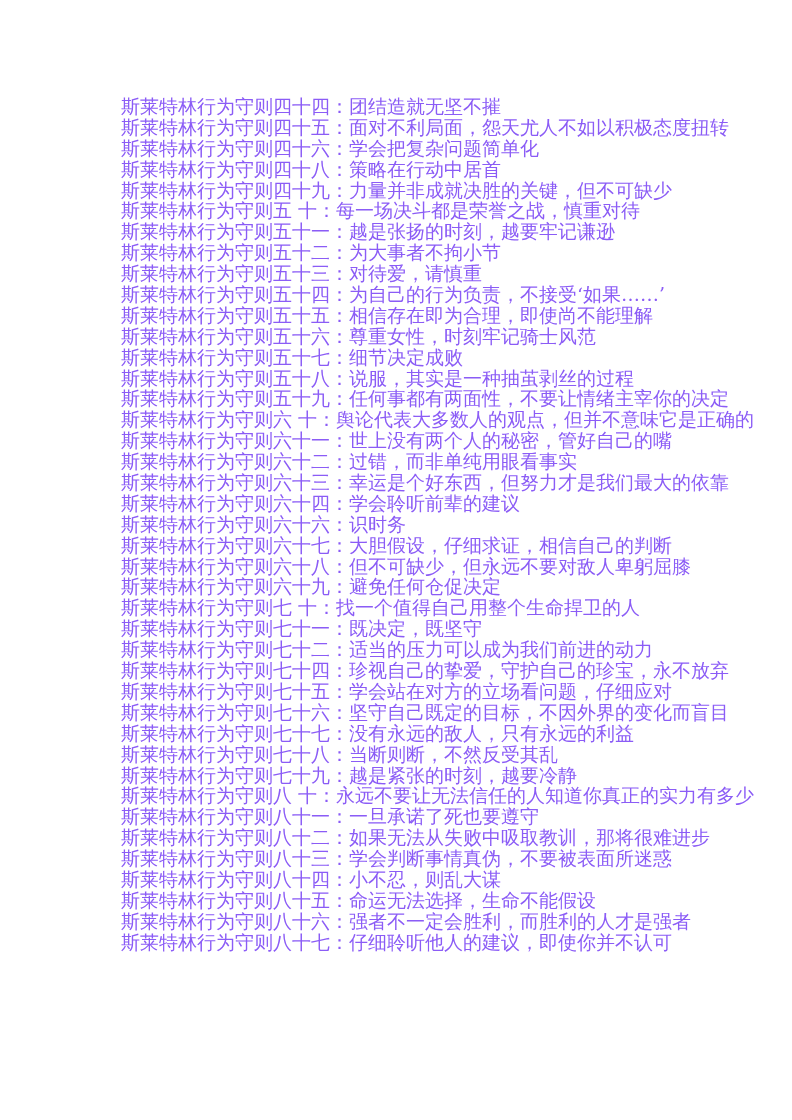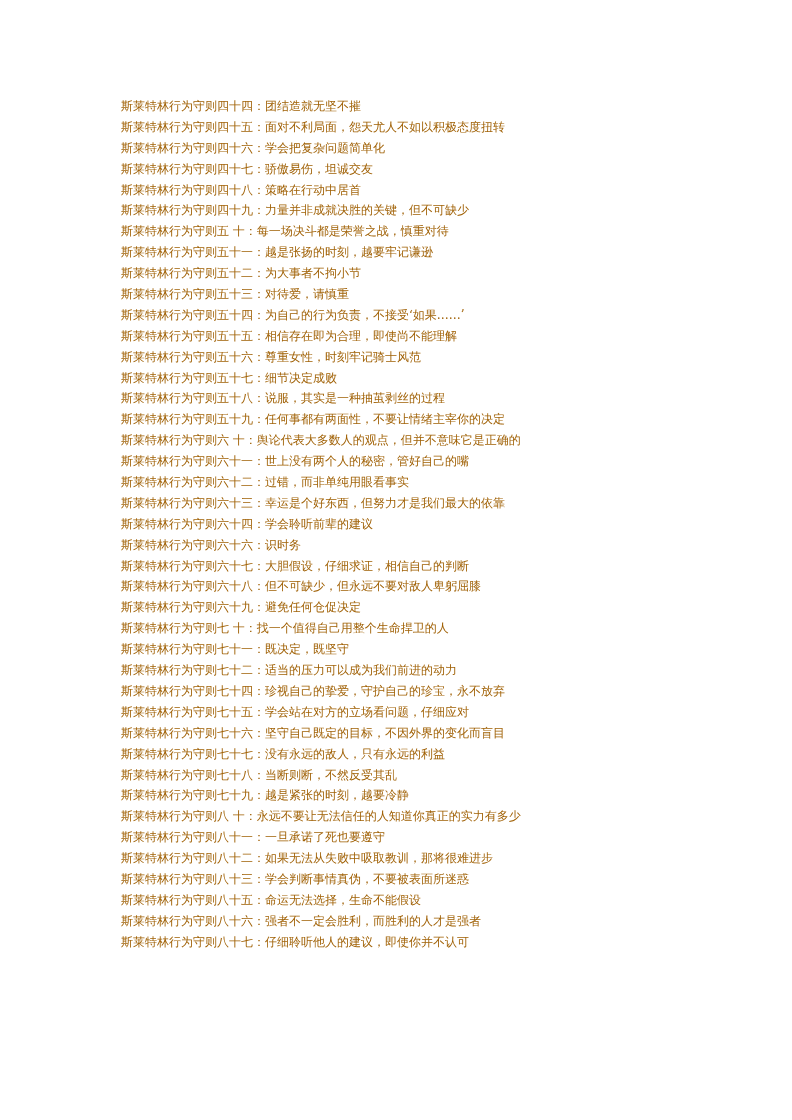--- a/index.html
+++ b/index.html
@@ -1,35 +1,34 @@
 <!DOCTYPE html>
 <html><head>
   <meta charset="utf-8">
   <style>
     html, body { margin: 0; padding: 0; background: #ffffff; }
     body { width: 792px; height: 1120px; position: relative; overflow: hidden; }
     .page { position: absolute; left: 121px; top: 96px; width: 620px; }
     .line {
       font-family: "DejaVu Serif", "Liberation Serif", serif;
-      font-size: 12px;
+      font-size: 19px;
       line-height: 20.9px;
       height: 20.9px;
-      color: #a16207;
+      color: #8b5cf6;
       white-space: nowrap;
       letter-spacing: 0px;
     }
   </style>
 </head>
 <body>
 
 <div class="page" id="page">
     <div class="line"><span>斯莱特林行为守则</span><span>四十四</span><span>：</span><span>团结造就无坚不摧</span></div>
     <div class="line"><span>斯莱特林行为守则</span><span>四十五</span><span>：</span><span>面对不利局面，怨天尤人不如以积极态度扭转</span></div>
     <div class="line"><span>斯莱特林行为守则</span><span>四十六</span><span>：</span><span>学会把复杂问题简单化</span></div>
-    <div class="line"><span>斯莱特林行为守则</span><span>四十七</span><span>：</span><span>骄傲易伤，坦诚交友</span></div>
     <div class="line"><span>斯莱特林行为守则</span><span>四十八</span><span>：</span><span>策略在行动中居首</span></div>
     <div class="line"><span>斯莱特林行为守则</span><span>四十九</span><span>：</span><span>力量并非成就决胜的关键，但不可缺少</span></div>
     <div class="line"><span>斯莱特林行为守则</span><span>五 十</span><span>：</span><span>每一场决斗都是荣誉之战，慎重对待</span></div>
     <div class="line"><span>斯莱特林行为守则</span><span>五十一</span><span>：</span><span>越是张扬的时刻，越要牢记谦逊</span></div>
     <div class="line"><span>斯莱特林行为守则</span><span>五十二</span><span>：</span><span>为大事者不拘小节</span></div>
     <div class="line"><span>斯莱特林行为守则</span><span>五十三</span><span>：</span><span>对待爱，请慎重</span></div>
     <div class="line"><span>斯莱特林行为守则</span><span>五十四</span><span>：</span><span>为自己的行为负责，不接受‘如果……’</span></div>
     <div class="line"><span>斯莱特林行为守则</span><span>五十五</span><span>：</span><span>相信存在即为合理，即使尚不能理解</span></div>
     <div class="line"><span>斯莱特林行为守则</span><span>五十六</span><span>：</span><span>尊重女性，时刻牢记骑士风范</span></div>
     <div class="line"><span>斯莱特林行为守则</span><span>五十七</span><span>：</span><span>细节决定成败</span></div>
@@ -50,16 +49,17 @@
     <div class="line"><span>斯莱特林行为守则</span><span>七十四</span><span>：</span><span>珍视自己的挚爱，守护自己的珍宝，永不放弃</span></div>
     <div class="line"><span>斯莱特林行为守则</span><span>七十五</span><span>：</span><span>学会站在对方的立场看问题，仔细应对</span></div>
     <div class="line"><span>斯莱特林行为守则</span><span>七十六</span><span>：</span><span>坚守自己既定的目标，不因外界的变化而盲目</span></div>
     <div class="line"><span>斯莱特林行为守则</span><span>七十七</span><span>：</span><span>没有永远的敌人，只有永远的利益</span></div>
     <div class="line"><span>斯莱特林行为守则</span><span>七十八</span><span>：</span><span>当断则断，不然反受其乱</span></div>
     <div class="line"><span>斯莱特林行为守则</span><span>七十九</span><span>：</span><span>越是紧张的时刻，越要冷静</span></div>
     <div class="line"><span>斯莱特林行为守则</span><span>八 十</span><span>：</span><span>永远不要让无法信任的人知道你真正的实力有多少</span></div>
     <div class="line"><span>斯莱特林行为守则</span><span>八十一</span><span>：</span><span>一旦承诺了死也要遵守</span></div>
     <div class="line"><span>斯莱特林行为守则</span><span>八十二</span><span>：</span><span>如果无法从失败中吸取教训，那将很难进步</span></div>
     <div class="line"><span>斯莱特林行为守则</span><span>八十三</span><span>：</span><span>学会判断事情真伪，不要被表面所迷惑</span></div>
+    <div class="line"><span>斯莱特林行为守则</span><span>八十四</span><span>：</span><span>小不忍，则乱大谋</span></div>
     <div class="line"><span>斯莱特林行为守则</span><span>八十五</span><span>：</span><span>命运无法选择，生命不能假设</span></div>
     <div class="line"><span>斯莱特林行为守则</span><span>八十六</span><span>：</span><span>强者不一定会胜利，而胜利的人才是强者</span></div>
     <div class="line"><span>斯莱特林行为守则</span><span>八十七</span><span>：</span><span>仔细聆听他人的建议，即使你并不认可</span></div>
   </div>
 
 </body></html>

